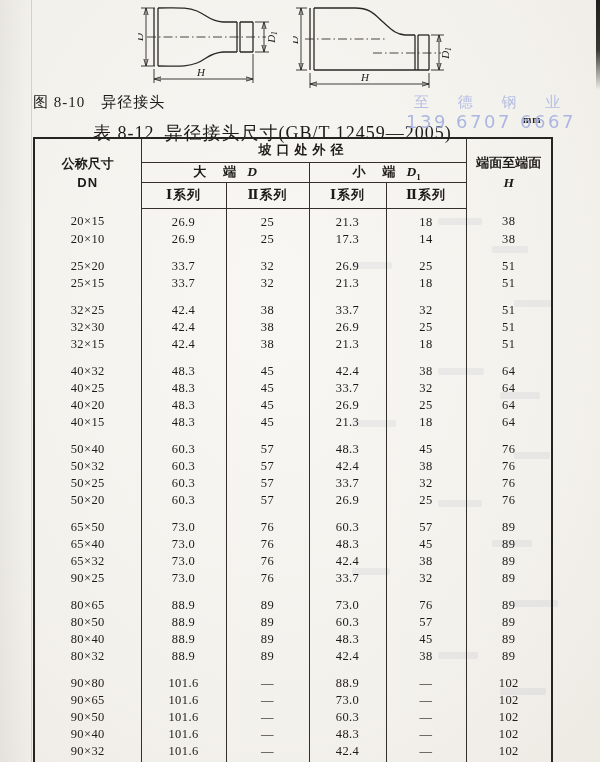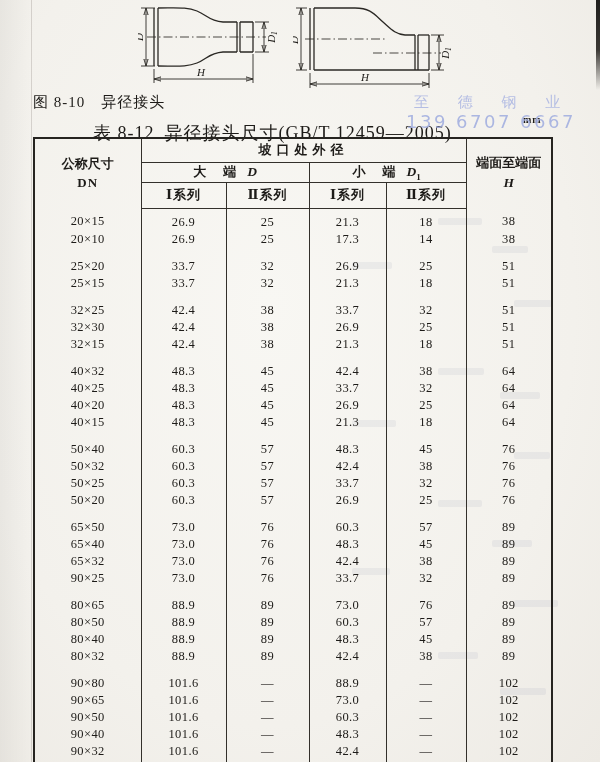--- a/index.html
+++ b/index.html
@@ -36,21 +36,21 @@
   
   table.dims{position:absolute;left:33px;top:137px;width:518px;border-collapse:collapse;
     table-layout:fixed;border:2px solid #262420;
     border-bottom-left-radius:10px 6px;border-bottom-right-radius:16px 8px;}
   .dims th,.dims td{padding:0;text-align:center;vertical-align:middle;color:#1d1b18;}
   .dims thead tr:nth-child(1){height:24px;}
   .dims thead tr:nth-child(2){height:20px;}
   .dims thead tr:nth-child(3){height:26px;}
   .dims th{font-weight:bold;font-size:13px;}
   .c-dn{border-right:1px solid #33302b;line-height:1.45;font-size:13px;}
-  .c-dn .dn-code{font-family:Liberation Serif, serif;letter-spacing:1px;}
+  .c-dn .dn-code{font-family:Liberation Sans, sans-serif;letter-spacing:1px;}
   .c-h{border-left:1px solid #33302b;line-height:1.45;}
   .c-h i{font-size:13.5px;}
   .c-group{border-bottom:1px solid #33302b;letter-spacing:5px;}
   .c-end{border-bottom:1px solid #33302b;letter-spacing:2px;}
   .c-end .sym{margin-left:9px;letter-spacing:0;font-size:13.5px;}
   .c-end sub{font-size:9px;}
   .c-series{border-bottom:1px solid #33302b;letter-spacing:1px;margin-left:24px;}
   .dims th:not(:first-child).c-series,.dims .c-end+ .c-end{border-left:1px solid #33302b;}
   .dims tbody td{height:17px;font-size:12.5px;letter-spacing:.4px;
     font-family:"Liberation Serif","DejaVu Serif",serif;}

